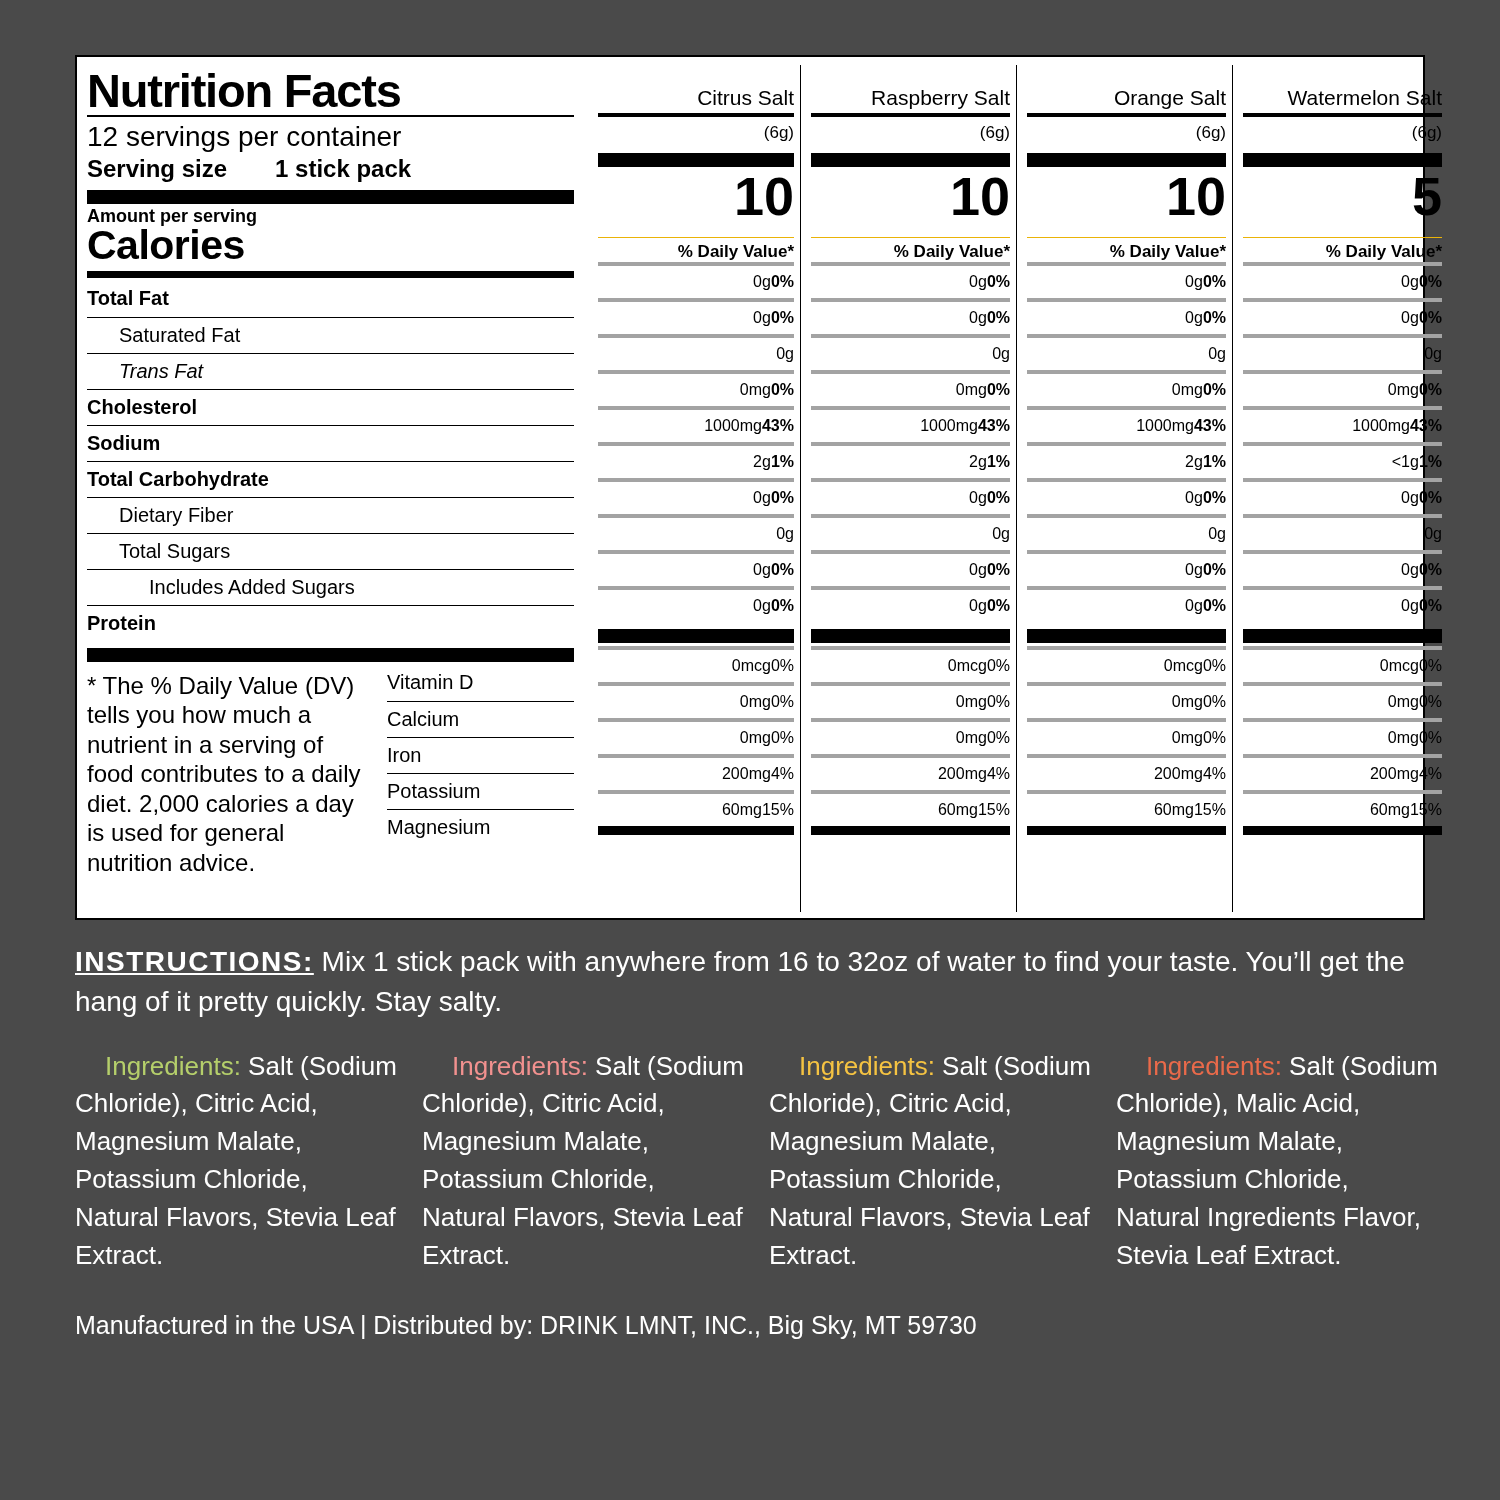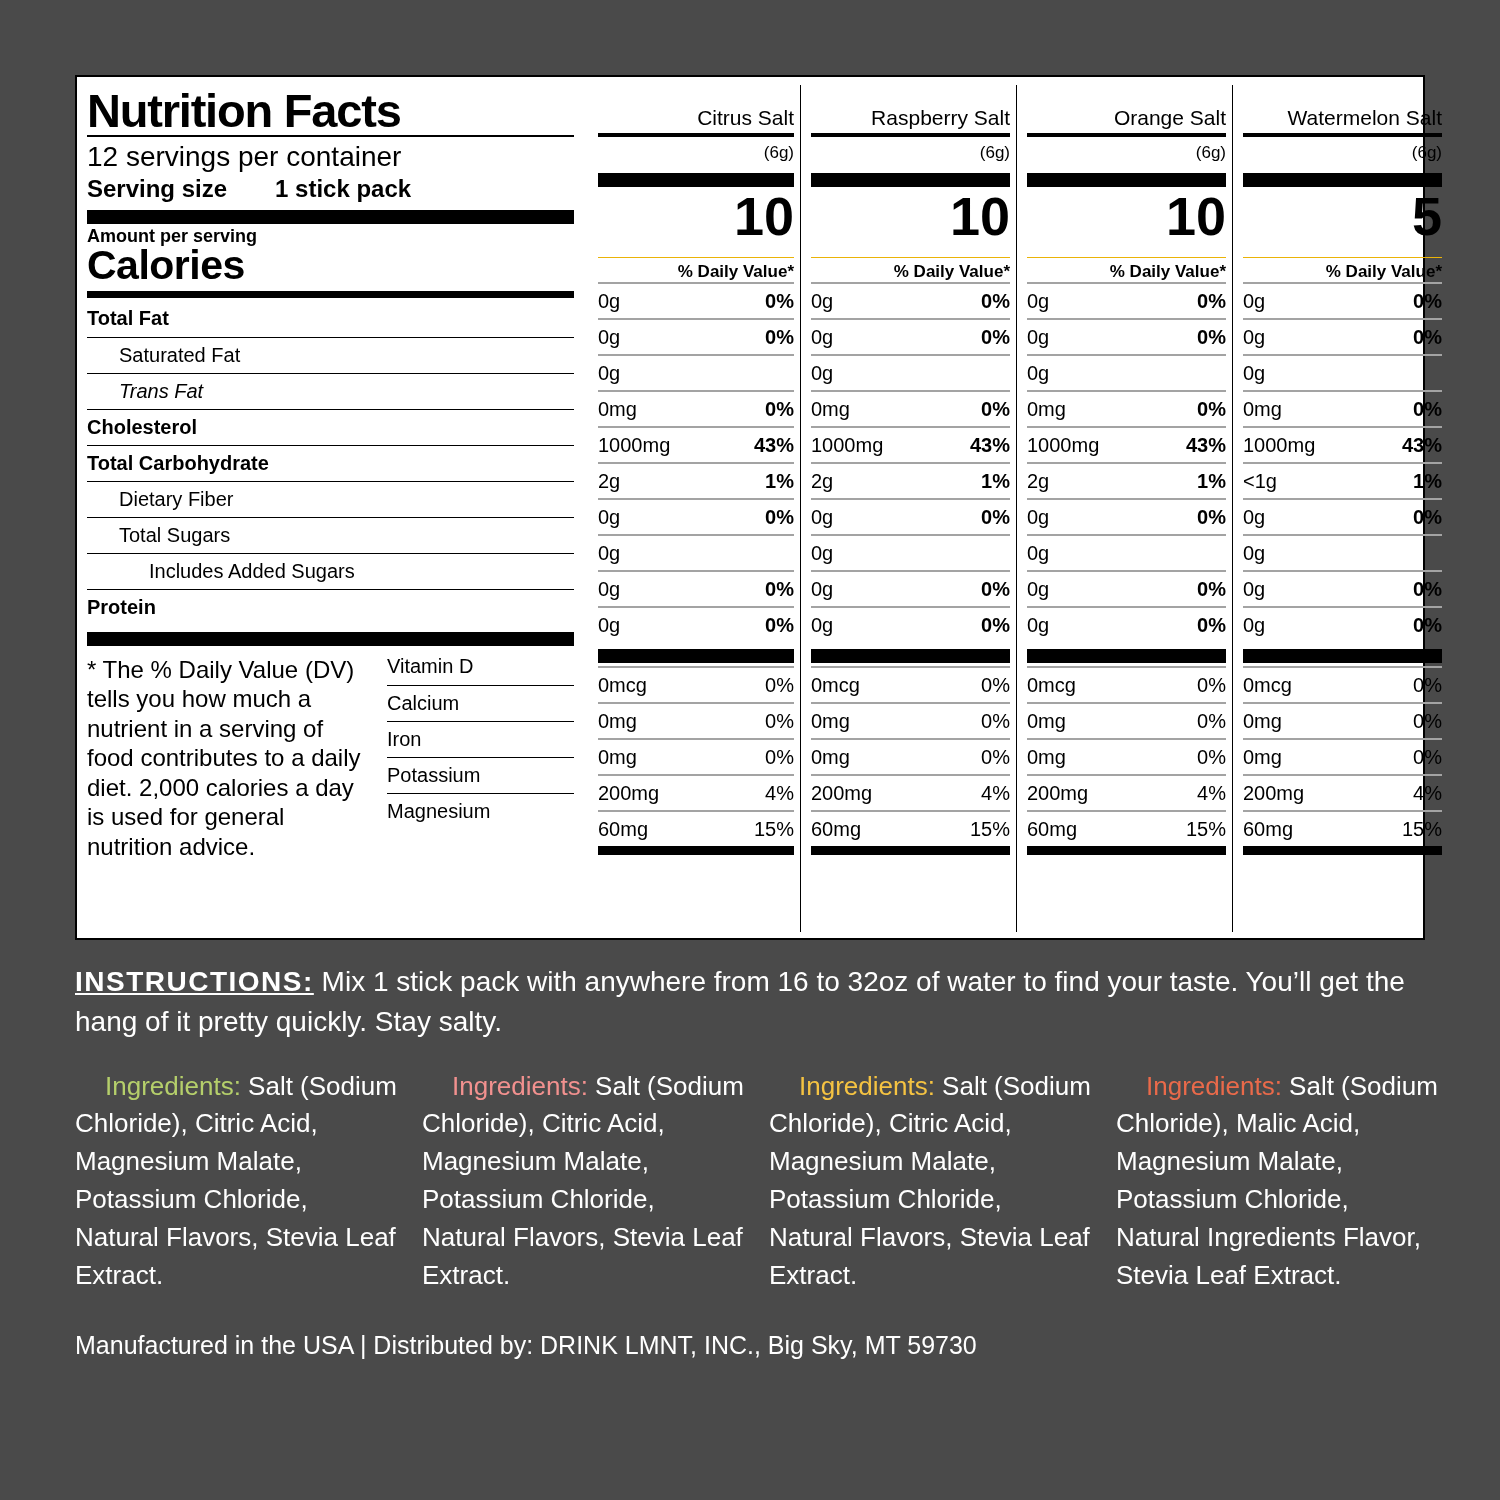--- a/index.html
+++ b/index.html
@@ -6,21 +6,21 @@
   body{
     width:1500px;height:1500px;
     background:#4a4a4a;
     font-family:"Liberation Sans", sans-serif;
     color:#ffffff;
     overflow:hidden;
   }
   .page{
     width:1500px;height:1500px;
     box-sizing:border-box;
-    padding:75px 75px 0 75px;
+    padding:55px 75px 0 75px;
   }
 
   
   .panel{
     background:#ffffff;
     color:#000000;
     border:2px solid #000;
     box-sizing:border-box;
     padding:8px 10px 6px 10px;
     display:flex;
@@ -66,23 +66,23 @@
     height:36px;
     display:flex;align-items:center;
     box-sizing:border-box;
   }
   .nrow.first{border-top:none;}
   .nrow.b{font-weight:bold;}
   .nrow .indent1{padding-left:32px;}
   .nrow .indent2{padding-left:62px;}
   .nrow .ital{font-style:italic;}
   .vrow{
-    font-size:20px;
-    border-top:2px solid #a3a3a3;
-    height:36px;display:flex;align-items:center;justify-content:space-between;
+    font-size:16px;
+    border-top:4px solid #a3a3a3;
+    height:36px;display:flex;align-items:center;justify-content:flex-end;
     box-sizing:border-box;
   }
   .vrow .amt{text-align:left;}
   .vrow .pct{text-align:right;font-weight:bold;}
   .vrow.plain .pct{font-weight:normal;}
 
   
   .bottom-wrap{display:flex;margin-top:0;}
   .footnote{
     font-size:24px;line-height:1.23;
@@ -138,20 +138,23 @@
           <span>Total Fat</span>
         </div>
       <div class="nrow">
           <span class="indent1">Saturated Fat</span>
         </div>
       <div class="nrow">
           <span class="indent1 ital">Trans Fat</span>
         </div>
       <div class="nrow b">
           <span>Cholesterol</span>
+        </div>
+      <div class="nrow b">
+          <span>Sodium</span>
         </div>
       <div class="nrow b">
           <span>Total Carbohydrate</span>
         </div>
       <div class="nrow">
           <span class="indent1">Dietary Fiber</span>
         </div>
       <div class="nrow">
           <span class="indent1">Total Sugars</span>
         </div>

